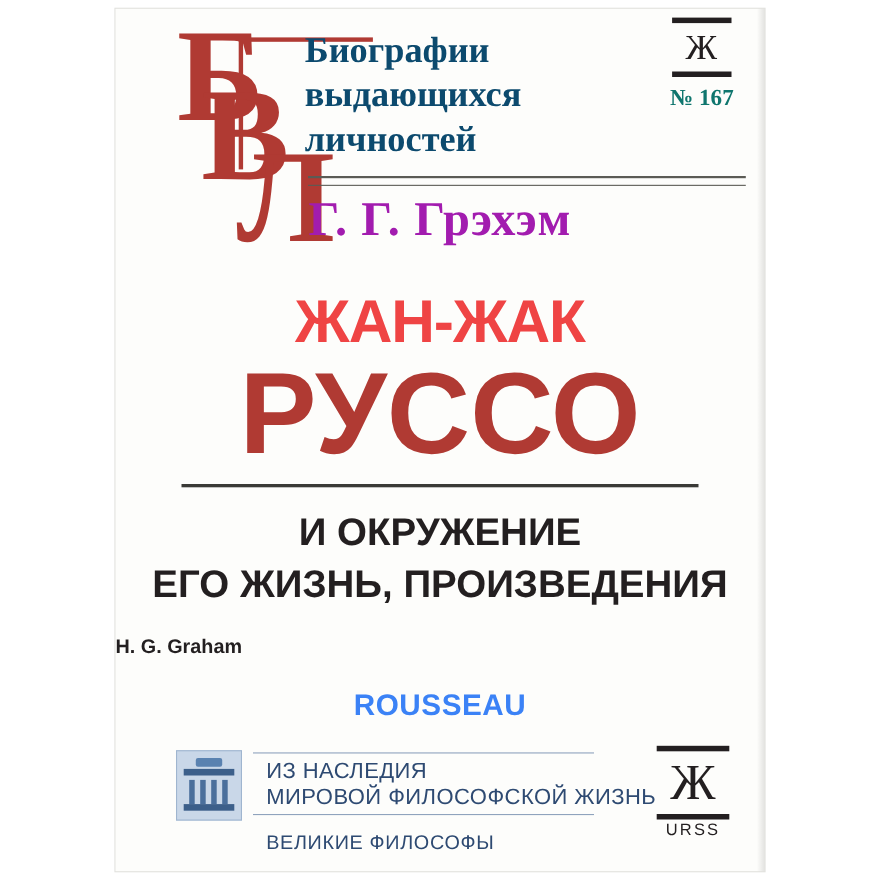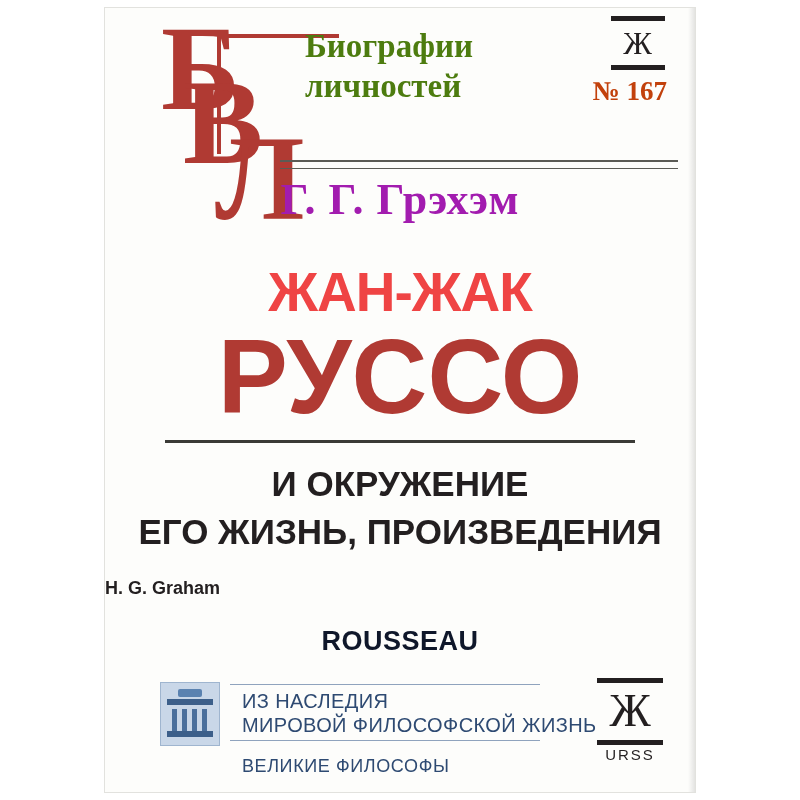--- a/index.html
+++ b/index.html
@@ -65,40 +65,40 @@
   .bvl-rule {
     position: absolute;
     background: #b03a33;
   }
   .bvl-rule-top    { left: 60px;  top: 16px;  width: 122px; height: 4px; }
   .bvl-rule-left   { left: 60px;  top: 16px;  width: 4px;   height: 120px; }
 
   
   .series {
     position: absolute;
-    left: 200px;
+    left: 172px;
     top: 18px;
     width: 330px;
-    color: #4d7c0f;
+    color: #0c4a6e;
     font-family: "Liberation Serif", serif;
     font-weight: bold;
     font-size: 33px;
     line-height: 1.22;
   }
   .series div { white-space: nowrap; }
 
   
   .series-num {
     position: absolute;
     right: 28px;
     top: 68px;
-    color: #c2410c;
-    font-family: "Liberation Serif", serif;
-    font-weight: bold;
-    font-size: 27px;
+    color: #0f766e;
+    font-family: "Liberation Serif", serif;
+    font-weight: bold;
+    font-size: 21px;
   }
 
   
   .urss-top {
     position: absolute;
     right: 30px;
     top: 8px;
     width: 54px;
     height: 54px;
   }
@@ -208,21 +208,21 @@
     font-family: "Liberation Sans", sans-serif;
     font-weight: bold;
     font-size: 18px;
   }
   .orig-title {
     position: absolute;
     left: 0;
     top: 618px;
     width: 590px;
     text-align: center;
-    color: #0f172a;
+    color: #3b82f6;
     font-family: "Liberation Sans", sans-serif;
     font-weight: bold;
     font-size: 27px;
     letter-spacing: 0.5px;
   }
 
   
   .bottom-band {
     position: absolute;
     left: 55px;
@@ -359,20 +359,21 @@
     <div class="bvl-block">
       <div class="bvl-rule bvl-rule-top"></div>
       <div class="bvl-rule bvl-rule-left"></div>
       <div class="bvl-letter bvl-b">Б</div>
       <div class="bvl-letter bvl-v">В</div>
       <div class="bvl-letter bvl-l">Л</div>
     </div>
 
     <div class="series">
       <div>Биографии</div>
+      <div>выдающихся</div>
       <div>личностей</div>
     </div>
 
     <div class="urss-top">
       <div class="bar"></div>
       <div class="glyph">Ж</div>
       <div class="bar2"></div>
     </div>
 
     <div class="series-num">№ 167</div>

